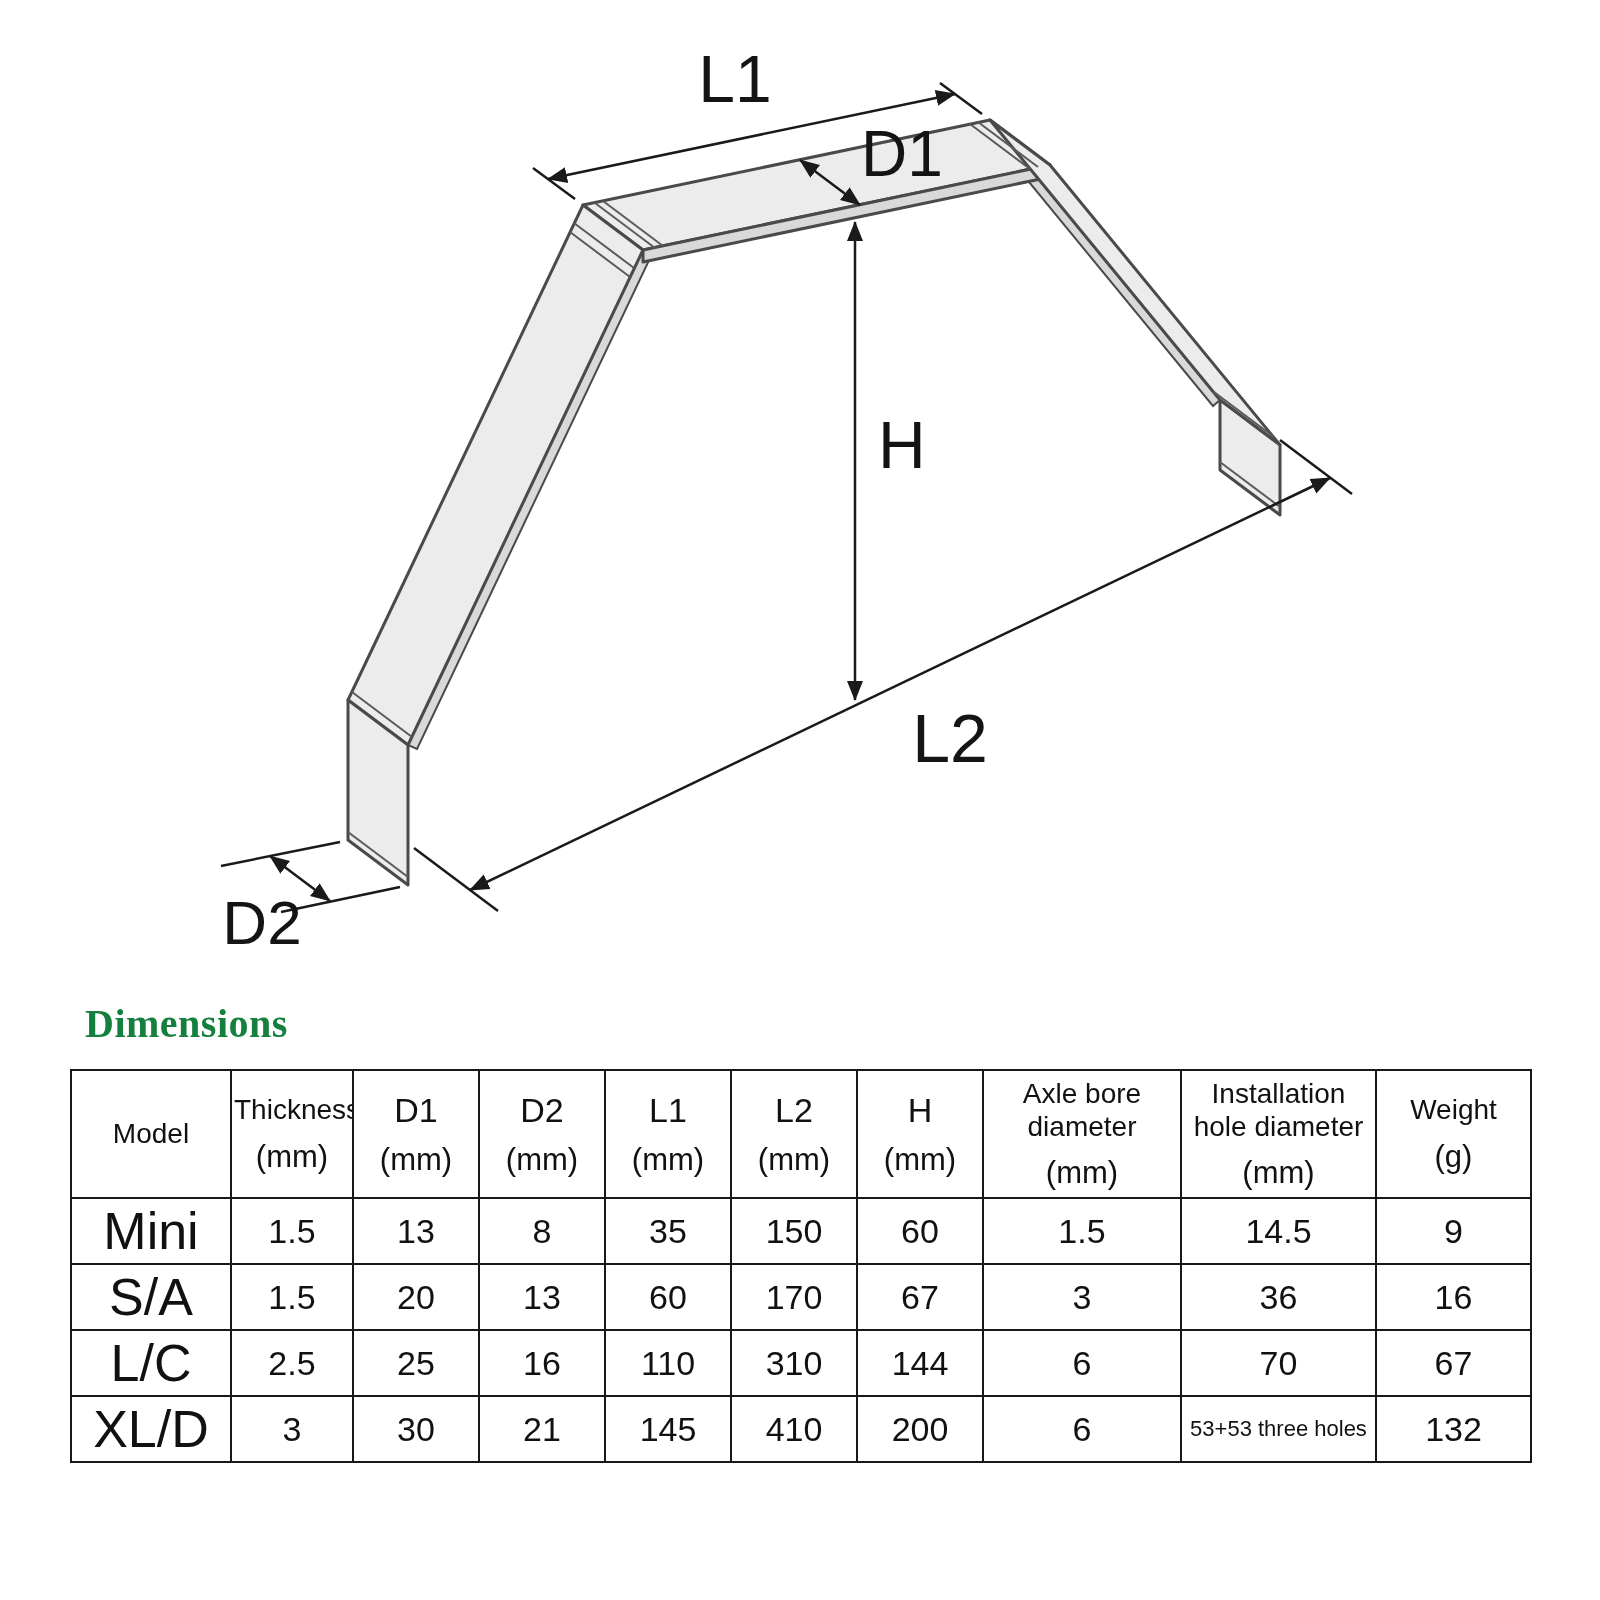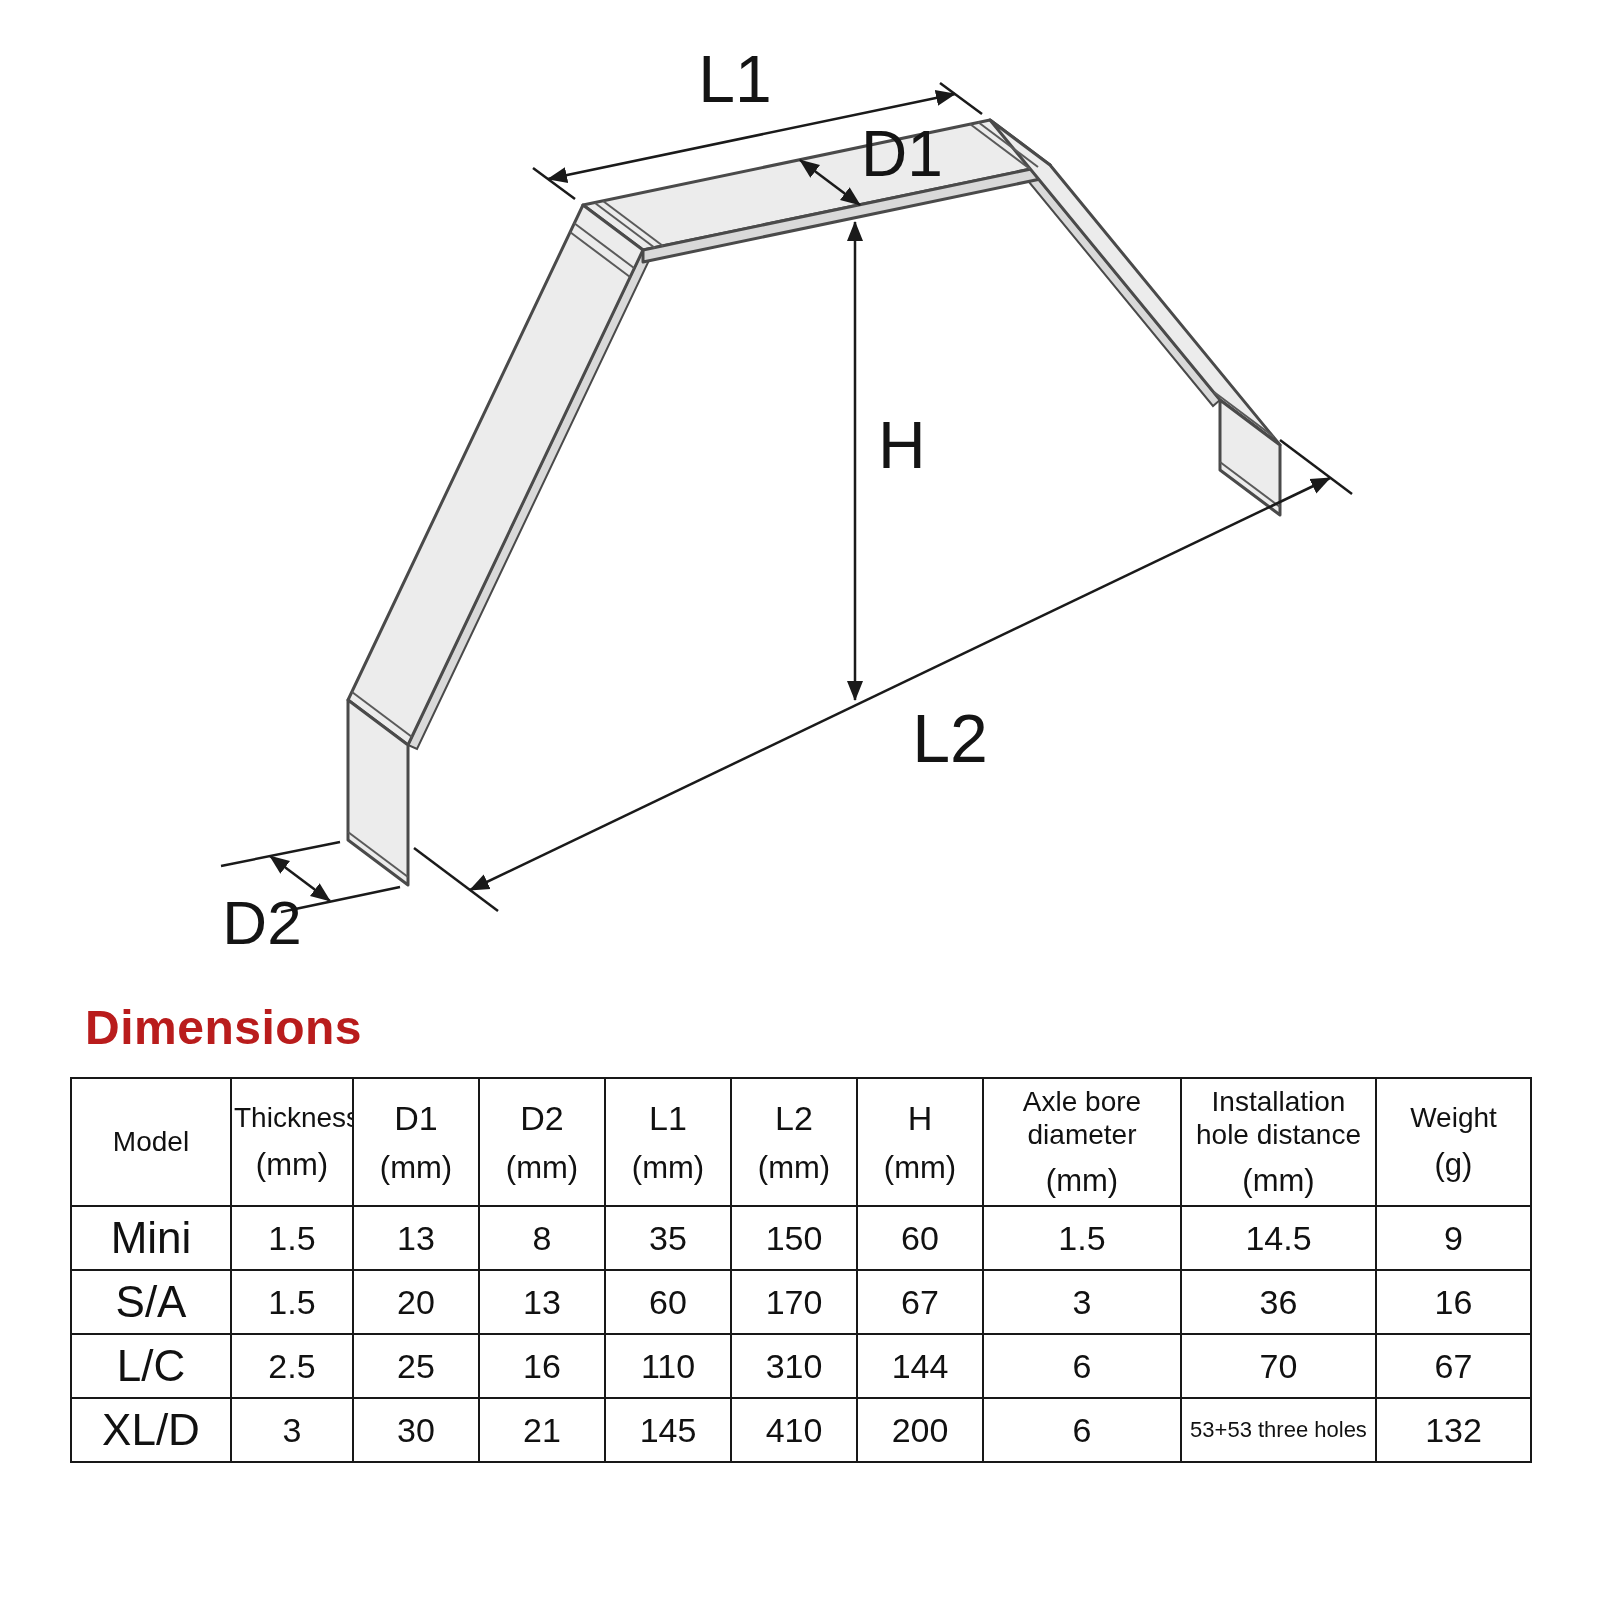--- a/index.html
+++ b/index.html
@@ -4,41 +4,41 @@
 <style>
   html,body{margin:0;padding:0;}
   body{
     width:1600px;height:1600px;background:#ffffff;
     font-family:"Liberation Sans",sans-serif;color:#111;
     overflow:hidden;
   }
   .diagram-wrap{width:1600px;height:1000px;}
   svg text{font-family:"Liberation Sans",sans-serif;fill:#141414;}
   .section-heading{
-    font-size:48px;font-weight:bold;color:#b91c1c;
-    margin:0 0 22px 85px;letter-spacing:0.5px;
+    font-size:40px;font-weight:bold;color:#15803d;
+    margin:0 0 22px 85px;letter-spacing:0.5px;font-family:Liberation Serif, serif;
   }
   .table-wrap{margin-left:70px;width:1460px;}
   table{
     border-collapse:collapse;table-layout:fixed;width:1460px;
     font-family:"Liberation Sans",sans-serif;
   }
   th,td{
     border:2px solid #181818;text-align:center;vertical-align:middle;
     padding:2px;color:#111;font-weight:400;overflow:hidden;
   }
   thead tr{height:128px;}
   tbody tr{height:64px;}
   .h-title{line-height:1.18;}
   .ht-xs{font-size:28px;}
   .ht-s{font-size:28px;}
   .ht-m{font-size:34px;}
   .h-unit{font-size:31px;margin-top:12px;}
   .h-unit:empty{display:none;}
-  .model-col{font-size:44px;}
+  .model-col{font-size:52px;}
   .val{font-size:34px;margin-top:24px;}
   .small-val{font-size:22px;line-height:1.15;border-radius:18px;}
 </style>
 </head>
 <body>
 
 <div class="diagram-wrap">
 <svg width="1600" height="1000" viewBox="0 0 1600 1000">
   <defs>
     <marker id="ae" markerWidth="8" markerHeight="8" refX="9.5" refY="5" orient="auto" viewBox="0 0 10 10">
@@ -153,21 +153,21 @@
         </th>
         <th>
           <div class="h-title ht-m">H</div>
           <div class="h-unit">(mm)</div>
         </th>
         <th>
           <div class="h-title ht-s">Axle bore diameter</div>
           <div class="h-unit">(mm)</div>
         </th>
         <th>
-          <div class="h-title ht-s">Installation hole distance</div>
+          <div class="h-title ht-s">Installation hole diameter</div>
           <div class="h-unit">(mm)</div>
         </th>
         <th>
           <div class="h-title ht-s">Weight</div>
           <div class="h-unit">(g)</div>
         </th>
       </tr>
     </thead>
     <tbody>
       <tr>

